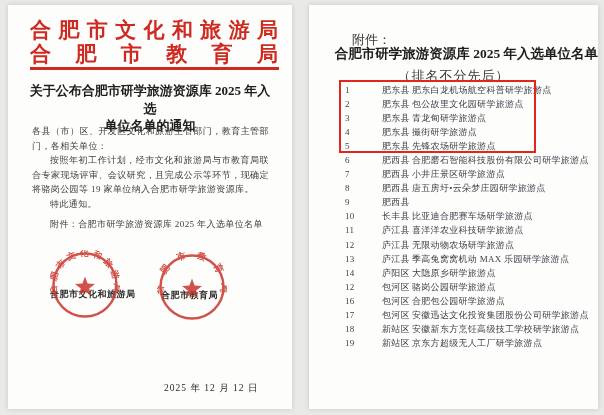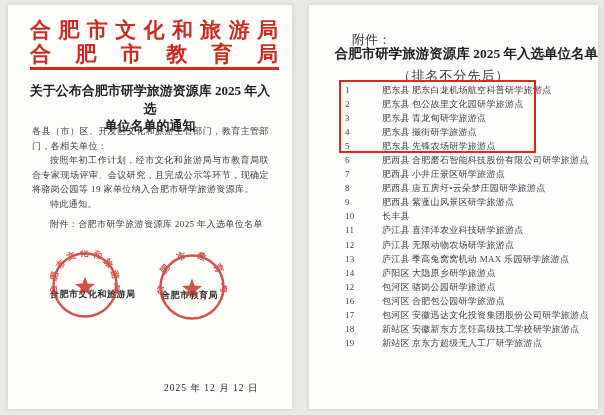--- a/index.html
+++ b/index.html
@@ -195,26 +195,26 @@
 
       <div class="entry-row">
         <span class="entry-no">8</span>
         <span class="entry-district">肥西县</span>
         <span class="entry-site">唐五房圩•云朵梦庄园研学旅游点</span>
       </div>
 
       <div class="entry-row">
         <span class="entry-no">9</span>
         <span class="entry-district">肥西县</span>
-        <span class="entry-site">紫蓬山风景区研学旅游点</span>
       </div>
 
       <div class="entry-row">
         <span class="entry-no">10</span>
         <span class="entry-district">长丰县</span>
+        <span class="entry-site">比亚迪合肥赛车场研学旅游点</span>
       </div>
 
       <div class="entry-row">
         <span class="entry-no">11</span>
         <span class="entry-district">庐江县</span>
         <span class="entry-site">喜洋洋农业科技研学旅游点</span>
       </div>
 
       <div class="entry-row">
         <span class="entry-no">12</span>

